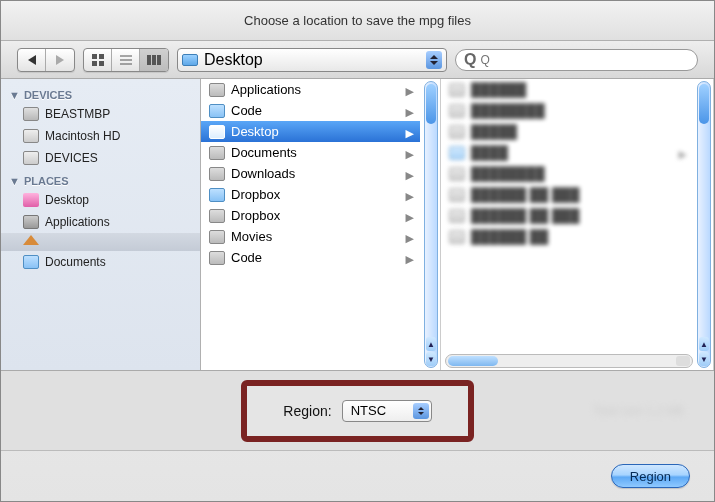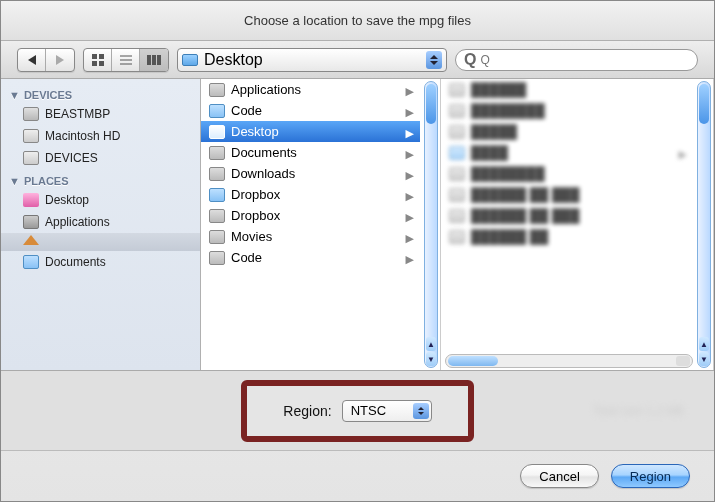--- a/index.html
+++ b/index.html
@@ -286,18 +286,17 @@
       <label>Region:</label>
       <div class="region-select">
         <span>NTSC</span>
         <span class="caps2"></span>
       </div>
     </div>
   </div>
 
   <div class="button-row">
     <div class="spacer"></div>
-    <button class="aqua-btn">Cancel</button>
     <div style="width:12px"></div>
     <button class="aqua-btn default">Region</button>
   </div>
 
 </div>
 
 </body></html>

